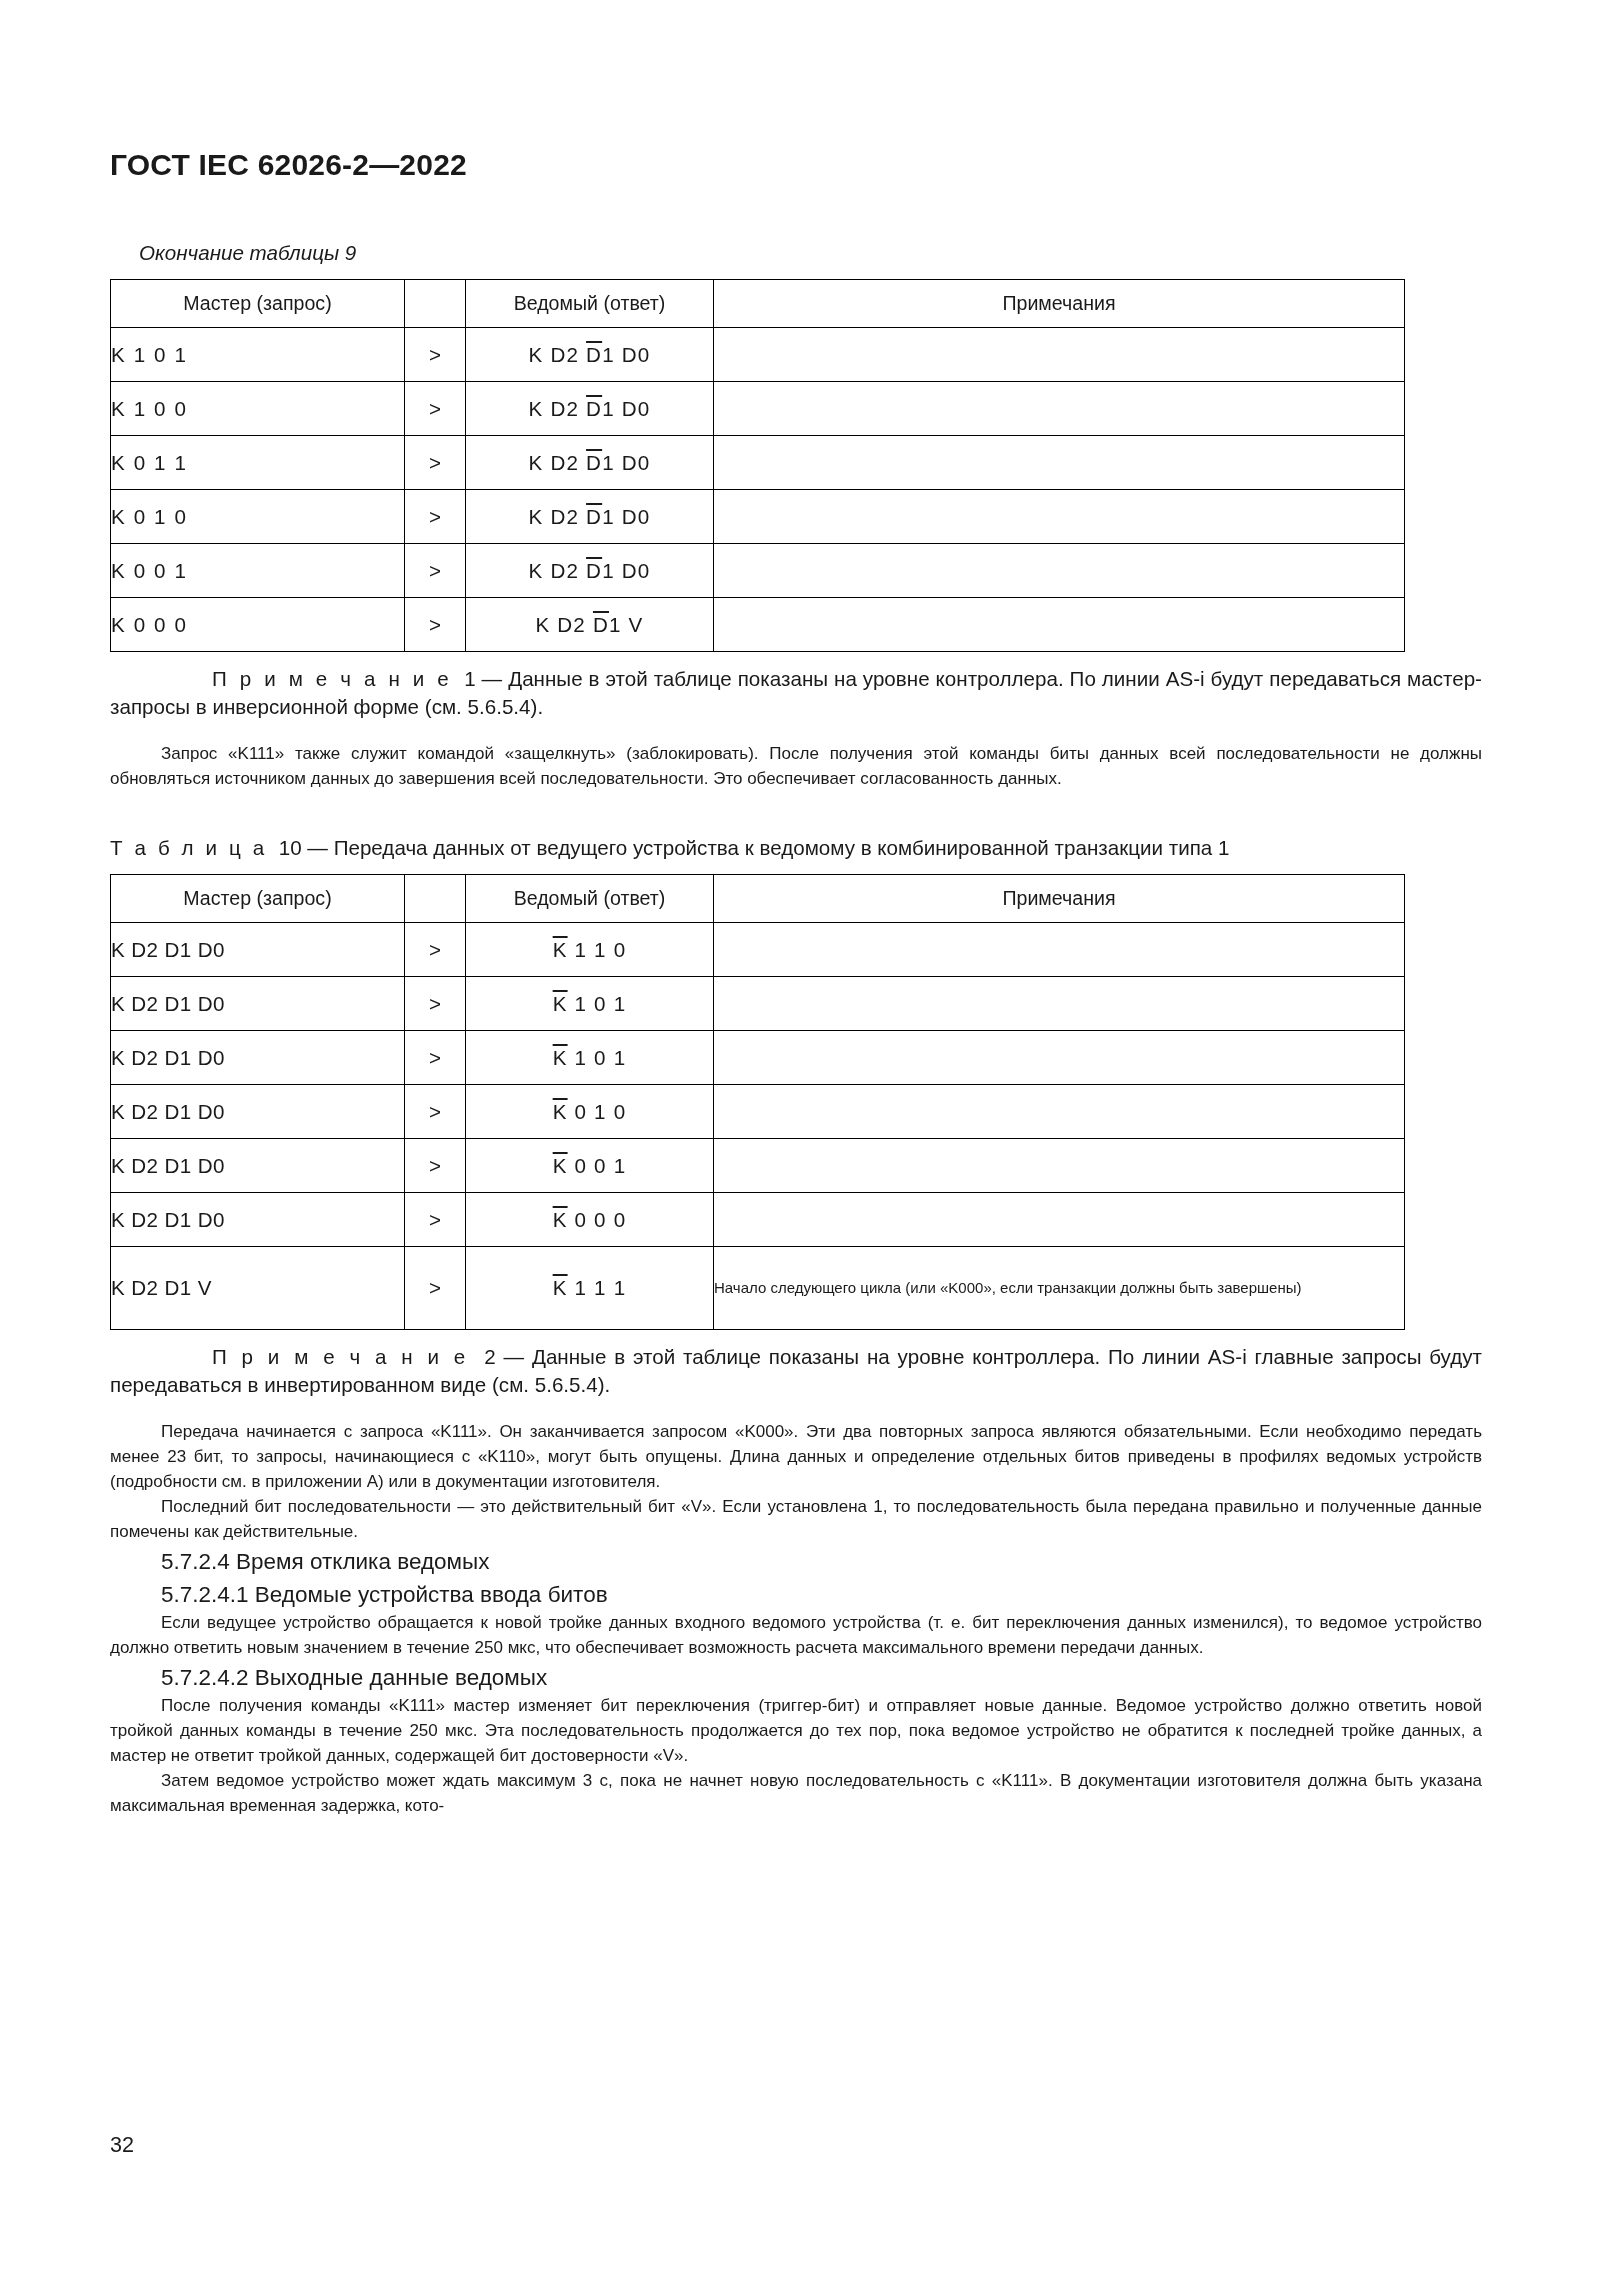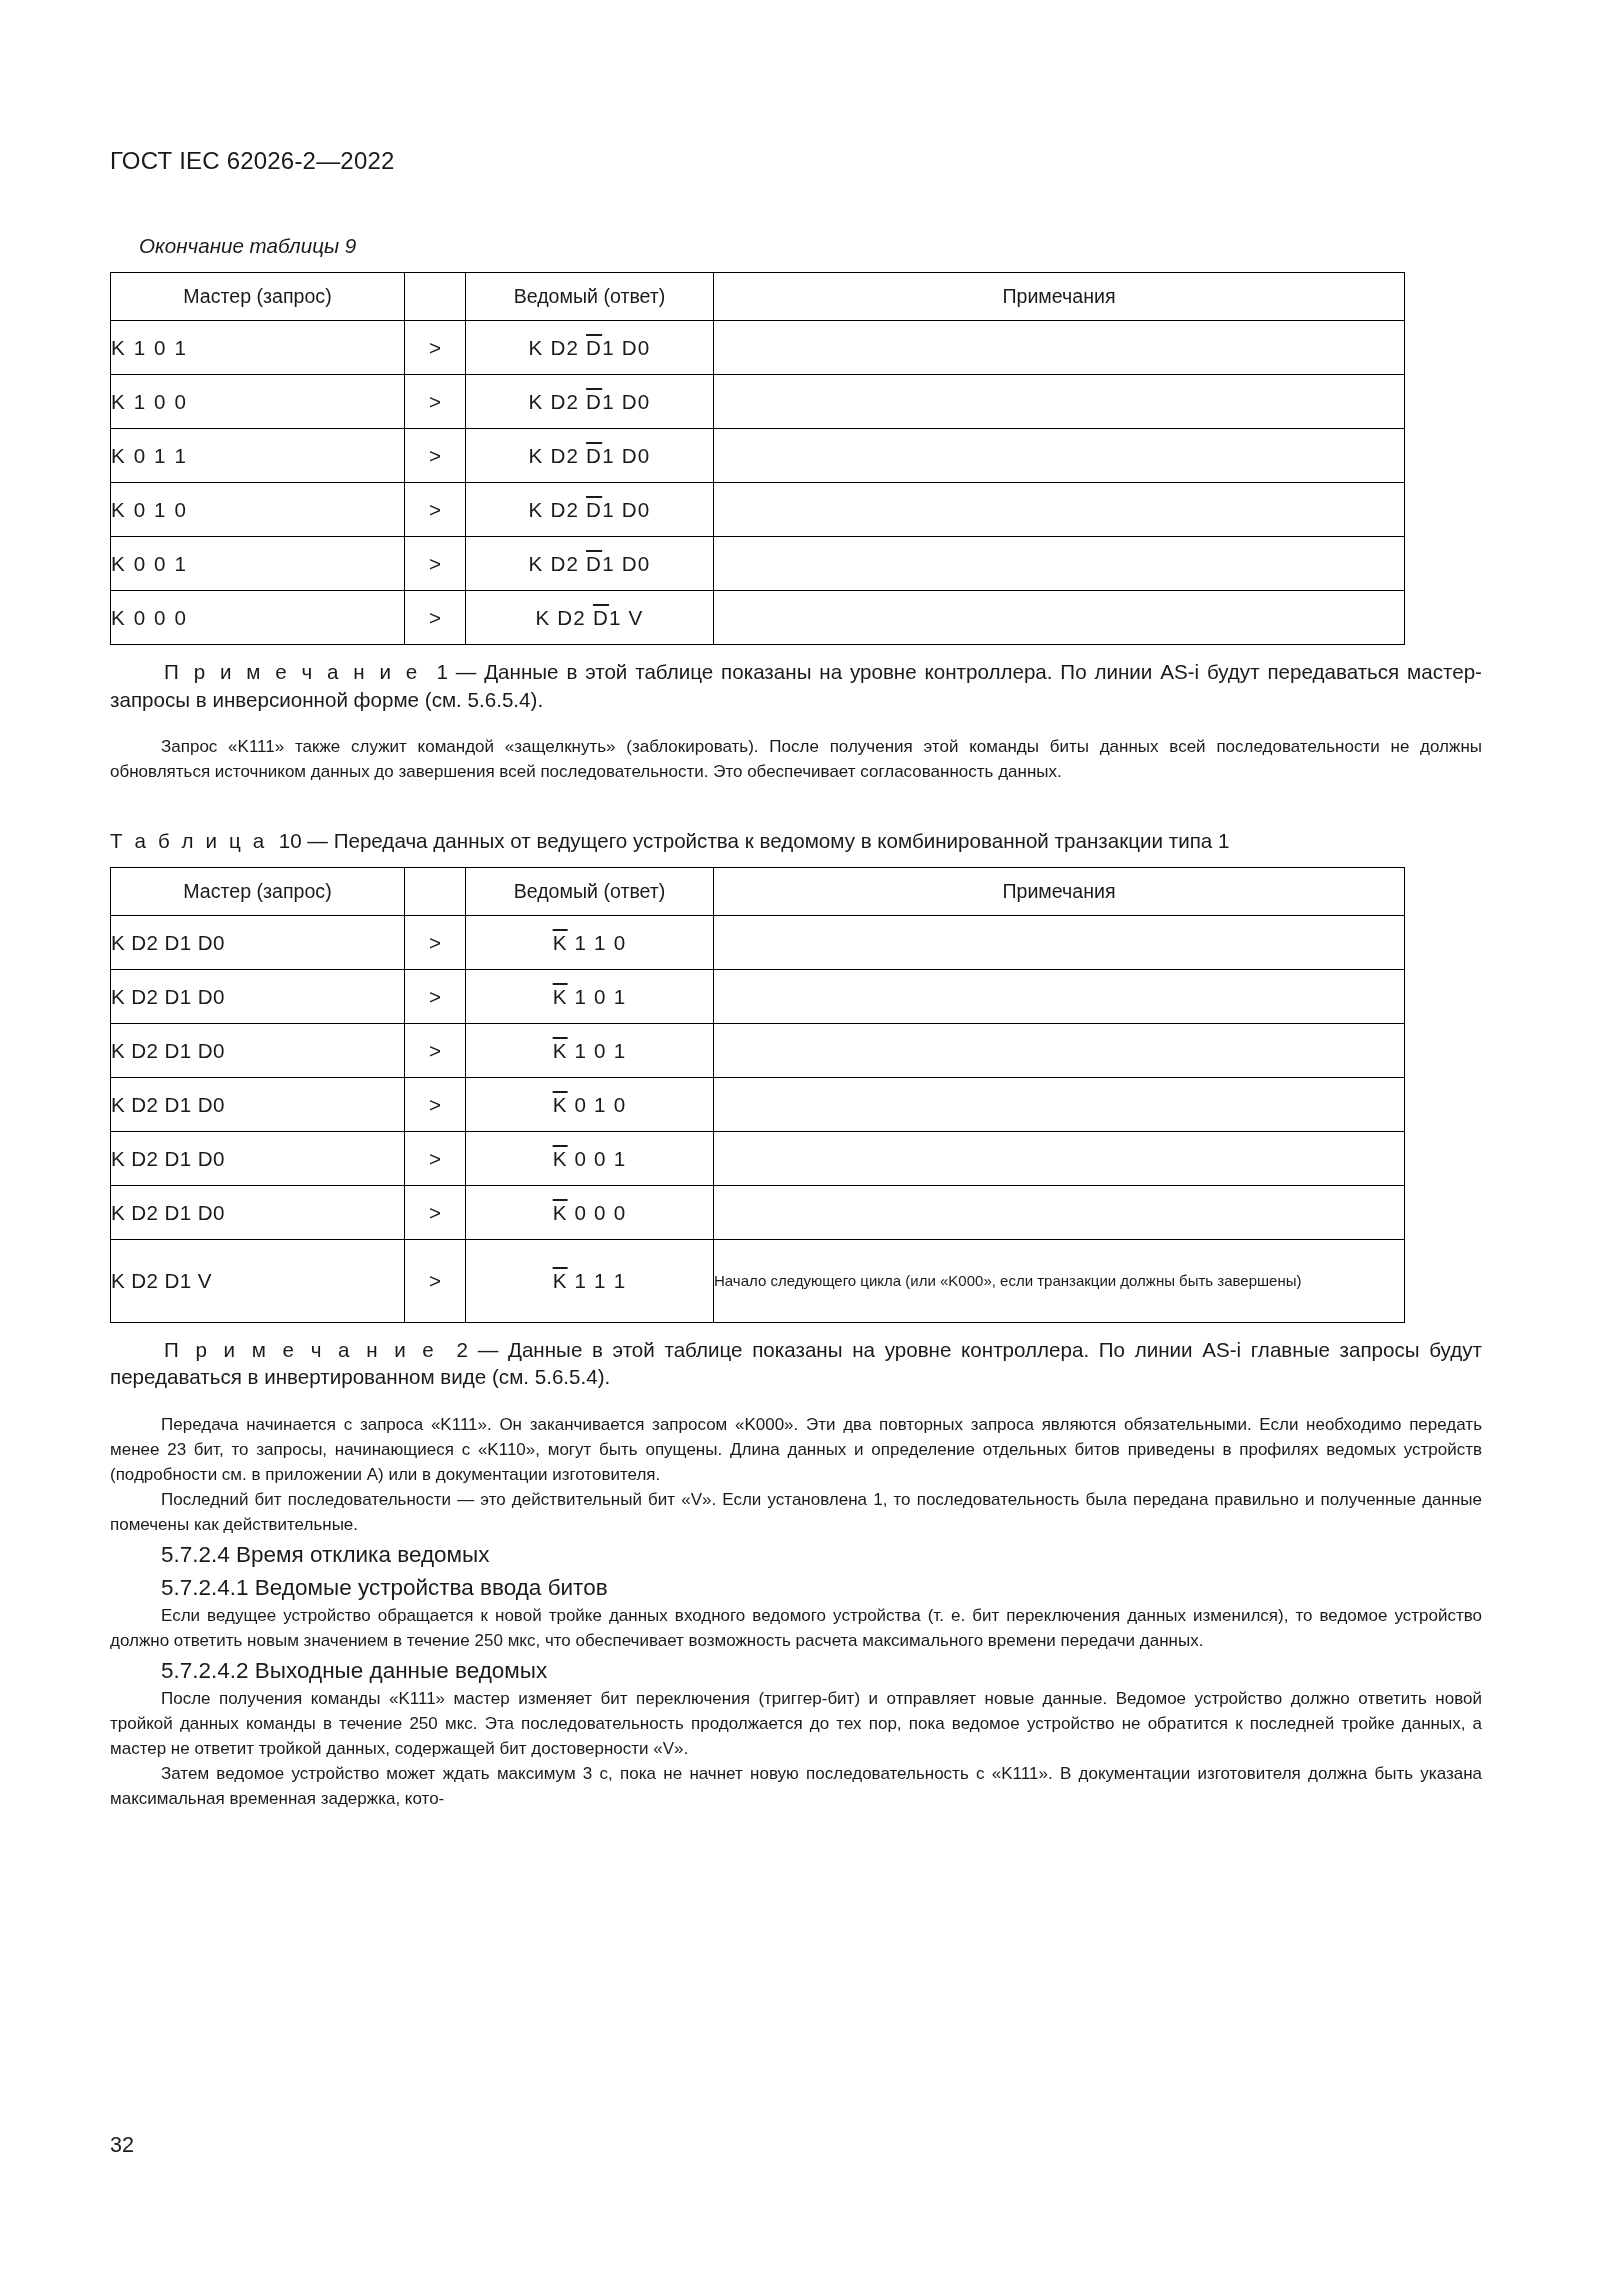--- a/index.html
+++ b/index.html
@@ -23,22 +23,22 @@
   }
   .content {
     position: absolute;
     left: 110px;
     top: 0;
     width: 1402px;
   }
 
   
   .running-head {
-    font-size: 24px;
-    font-weight: normal;
+    font-size: 30px;
+    font-weight: bold;
     letter-spacing: 0.2px;
     margin-top: 147px;
     margin-bottom: 7px;
     line-height: 1.2;
   }
 
   
   .table-caption-cont {
     font-size: 20.6px;
     font-style: italic;
@@ -118,20 +118,21 @@
   p.note {
     font-size: 20.6px;
     line-height: 1.34;
     margin: 12.7px 0 0 0;
     text-indent: 54px;
     text-align: justify;
     width: 1372px;
   }
   p.note .lbl {
     letter-spacing: 3.5px;
+    margin-left: 48px;
   }
 
   
   p.body {
     font-size: 17px;
     line-height: 1.47;
     margin: 21.6px 0 0 0;
     text-indent: 51px;
     text-align: justify;
     width: 1372px;

